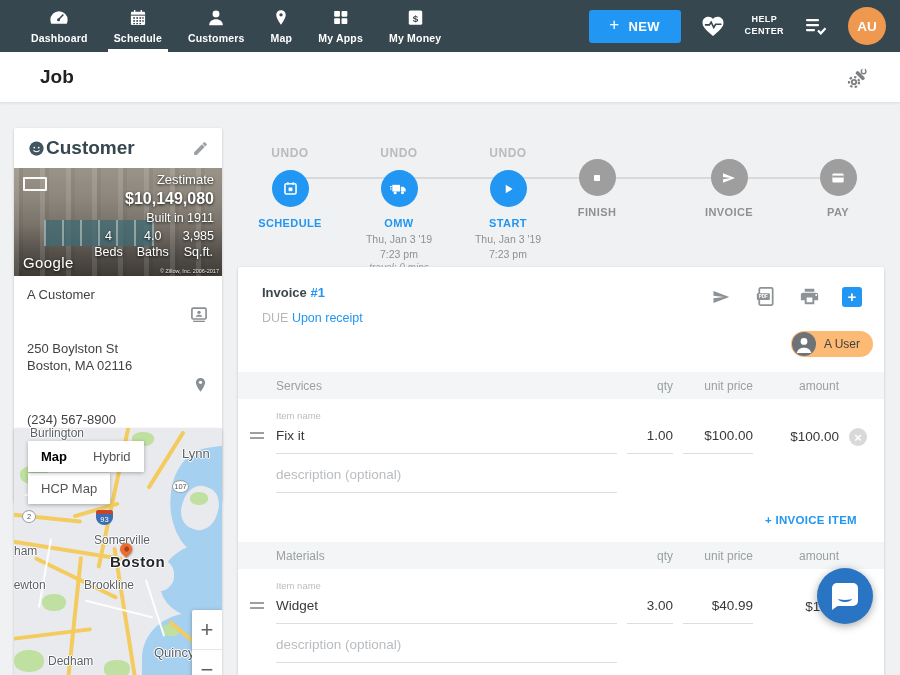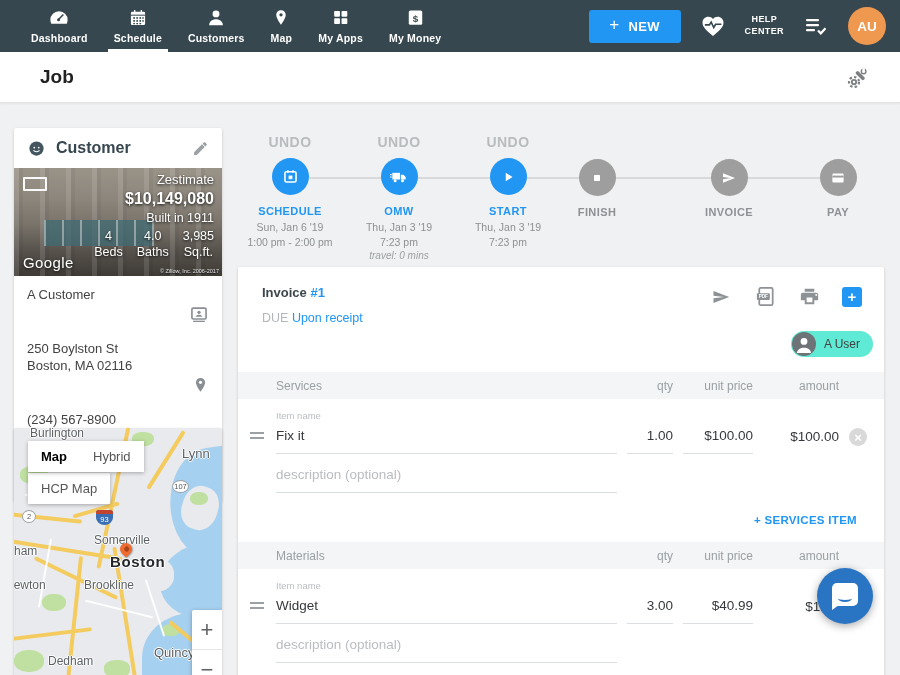--- a/index.html
+++ b/index.html
@@ -21,21 +21,21 @@
 
   
   .page-header { position:absolute; top:52px; left:0; width:900px; height:51px; background:#fff; border-bottom:1px solid #e3e3e3; display:flex; align-items:center; z-index:10; box-shadow:0 1px 2px rgba(0,0,0,.05); }
   .page-title { margin-left:40px; font-size:19px; color:#212121; }
   .job-tools { position:absolute; right:30px; top:14px; cursor:pointer; }
 
   
   .card { background:#fff; border-radius:2px; box-shadow:0 1px 3px rgba(0,0,0,.18); }
   .customer-card { position:absolute; left:14px; top:128px; width:208px; }
   .cc-header { height:40px; display:flex; align-items:center; padding:0 13px; }
-  .cc-title { font-size:16px; font-weight:bold; color:#37474F; margin-left:10px; flex:1; }
+  .cc-title { font-size:19px; font-weight:bold; color:#37474F; flex:1; }
   .zestimate { position:relative; height:108px; overflow:hidden;
     background: linear-gradient(180deg,#9a9388 0%,#8d867c 28%,#79736a 52%,#55504a 78%,#3e3a35 100%); }
   .z-stripes { position:absolute; inset:0;
     background: repeating-linear-gradient(90deg, rgba(255,255,255,.14) 0 5px, rgba(0,0,0,.06) 5px 9px, transparent 9px 26px); opacity:.8; }
   .z-store { position:absolute; left:30px; top:52px; width:110px; height:26px; background:#3f6b74; opacity:.75;
     background-image: repeating-linear-gradient(90deg, rgba(255,255,255,.5) 0 2px, transparent 2px 18px); }
   .frame-icon { position:absolute; left:9px; top:9px; width:24px; height:14px; border:2.5px solid #fff; border-radius:1px; opacity:.95; }
   .z-stack { position:absolute; top:4px; right:8px; text-align:right; color:#fff; text-shadow:0 1px 3px rgba(0,0,0,.85); line-height:1.3; }
   .z-label { font-size:13px; }
   .z-value { font-size:16px; font-weight:bold; }
@@ -73,21 +73,21 @@
   .map-btn.sel { font-weight:bold; color:#000; }
   .hcp-btn { position:absolute; left:14px; top:45px; z-index:4; box-shadow:0 1px 4px rgba(0,0,0,.3); }
   .zoom-ctl { position:absolute; right:0px; top:182px; width:30px; background:#fff; border-radius:2px 0 0 2px; box-shadow:0 1px 4px rgba(0,0,0,.3); z-index:5; }
   .zoom-btn { width:30px; height:39px; display:flex; align-items:center; justify-content:center; font-size:22px; color:#5f6368; cursor:pointer; }
   .zoom-sep { border-top:1px solid #e6e6e6; }
 
   
   .timeline { position:absolute; left:238px; top:130px; width:646px; height:132px; }
   .tl-line { position:absolute; top:47px; left:52px; width:548px; height:2px; background:#d7d9da; }
   .step { position:absolute; top:0; width:120px; margin-left:-60px; text-align:center; }
-  .undo { height:13px; font-size:14px; font-weight:bold; color:#b9bcbe; letter-spacing:.5px; margin-top:4px; cursor:pointer; }
+  .undo { height:13px; font-size:12px; font-weight:bold; color:#b9bcbe; letter-spacing:.5px; margin-top:16px; cursor:pointer; }
   .undo-spacer { height:13px; margin-top:5px; }
   .step-circle { width:37px; height:37px; border-radius:50%; margin:11px auto 0; display:flex; align-items:center; justify-content:center; cursor:pointer; position:relative; z-index:2; }
   .step-circle.done { background:#2196F3; }
   .step-circle.pending { background:#9E9E9E; }
   .step-label { font-size:11px; font-weight:bold; letter-spacing:.4px; margin-top:10px; }
   .step-label.done { color:#2196F3; }
   .step-label.pending { color:#8d9193; }
   .step-date { font-size:10.5px; color:#8d9193; line-height:1.4; margin-top:3px; }
   .step-note { font-size:10px; font-style:italic; color:#9b9fa1; margin-top:1px; }
 
@@ -95,21 +95,21 @@
   .invoice-card { position:absolute; left:238px; top:267px; width:646px; height:500px; background:#fff; border-radius:2px; box-shadow:0 1px 3px rgba(0,0,0,.18); }
   .inv-header { position:relative; height:105px; }
   .inv-title { position:absolute; left:24px; top:18px; font-size:13px; font-weight:bold; color:#3c474d; }
   .inv-number { color:#2196F3; }
   .inv-due { position:absolute; left:24px; top:44px; font-size:12.5px; }
   .due-label { color:#b4b7b9; }
   .due-value { color:#2196F3; cursor:pointer; }
   .inv-actions { position:absolute; right:22px; top:18px; display:flex; align-items:center; gap:21px; }
   .inv-actions > * { cursor:pointer; }
   .add-sq { width:20px; height:20px; background:#2196F3; border-radius:3px; color:#fff; display:flex; align-items:center; justify-content:center; font-size:15px; font-weight:bold; line-height:1; }
-  .assignee { position:absolute; right:11px; top:64px; height:26px; background:#5eead4; border-radius:13px; display:flex; align-items:center; padding:1px 13px 1px 1px; gap:8px; cursor:pointer; }
+  .assignee { position:absolute; right:11px; top:64px; height:26px; background:#fdba74; border-radius:13px; display:flex; align-items:center; padding:1px 13px 1px 1px; gap:8px; cursor:pointer; }
   .assignee-avatar { width:24px; height:24px; border-radius:50%; background:#6d7377; overflow:hidden; }
   .assignee-name { font-size:12px; color:#424242; }
 
   .grid-row { display:grid; grid-template-columns:16px 1fr 46px 70px 76px 18px; column-gap:10px; padding:0 17px 0 12px; align-items:center; }
   .sec-header { height:27px; background:#f4f5f6; color:#9aa0a3; font-size:12px; }
   .sec-header .colhead { text-align:right; }
   .item-row { margin-top:11px; align-items:end; }
   .drag-handle { cursor:grab; padding-bottom:12px; }
   .drag-handle i { display:block; width:14px; height:2px; background:#9aa0a3; margin:3px 0; }
   .item-name-label { font-size:9.5px; color:#b9bdc1; margin-bottom:5px; }
@@ -405,24 +405,20 @@
     <div class="step-circle done">
         <span>
           <svg width="19" height="19" viewBox="0 0 24 24">
             <rect x="5" y="6" width="14" height="13" rx="1.8" fill="none" stroke="#fff" stroke-width="2"></rect>
             <path d="M8.7 4v3.4M15.3 4v3.4" stroke="#fff" stroke-width="2"></path>
             <rect x="9.6" y="10.8" width="4.8" height="4.6" fill="#fff"></rect>
           </svg>
         </span>
       </div>
     <div class="step-label done">SCHEDULE</div>
-    <div class="step-date">
-        <div>Sun, Jan 6 '19</div>
-        <div>1:00 pm - 2:00 pm</div>
-      </div>
   </div>
 
   <div class="step" style="left:161px;">
     <div class="undo">UNDO</div>
     <div class="step-circle done">
         <span>
           <svg width="20" height="20" viewBox="0 0 24 24">
             <g fill="#fff">
               <path d="M4 7h9.2v8H4z"></path>
               <path d="M14.2 9.3h3.2l2.6 2.6v3.1h-5.8z"></path>
@@ -561,21 +557,21 @@
   </div>
   <div class="grid-row desc-row">
     <span></span>
     <input class="txt-input desc-input" placeholder="description (optional)" style="">
     <span></span>
       <span></span>
       <span></span>
       <span></span>
   </div>
   <div class="add-link-row">
-    <span class="add-link">+ SERVICES ITEM</span>
+    <span class="add-link">+ INVOICE ITEM</span>
   </div>
 
   <div class="grid-row sec-header">
     <span></span>
     <span>Materials</span>
     <span class="colhead">qty</span>
     <span class="colhead">unit price</span>
     <span class="colhead">amount</span>
     <span></span>
   </div>

